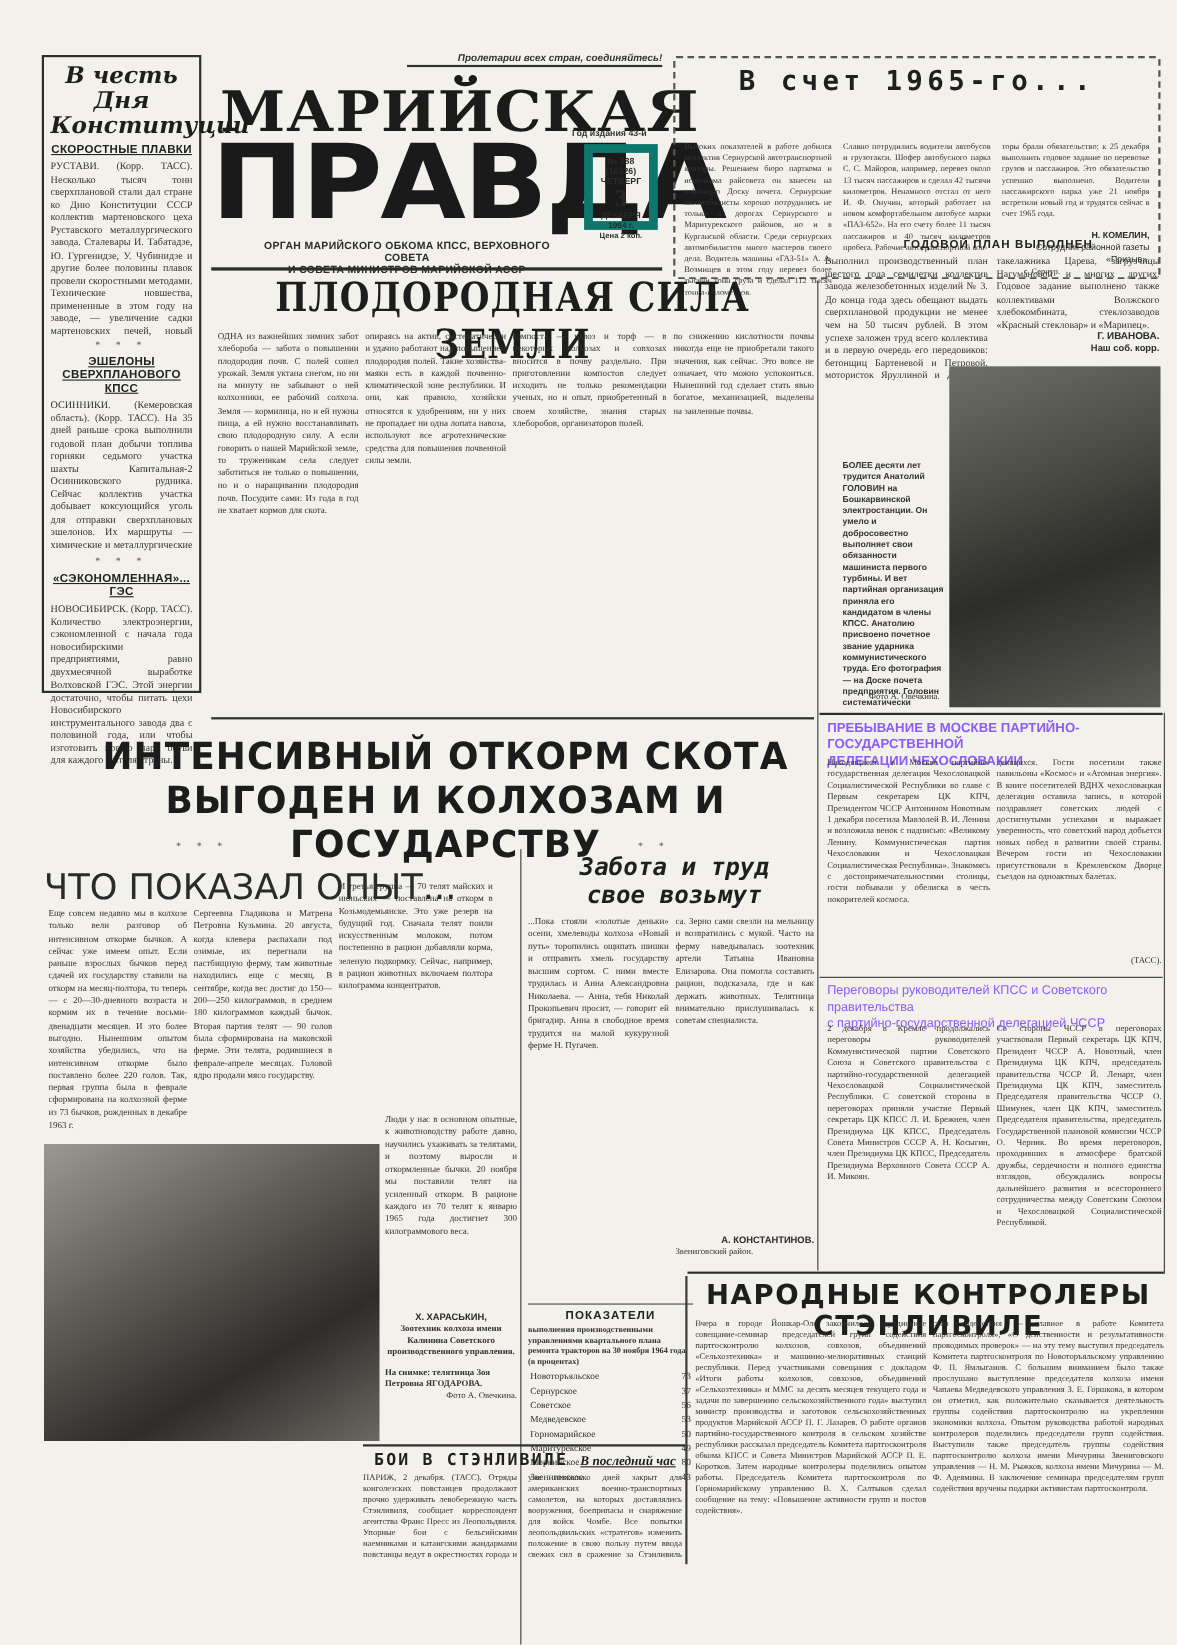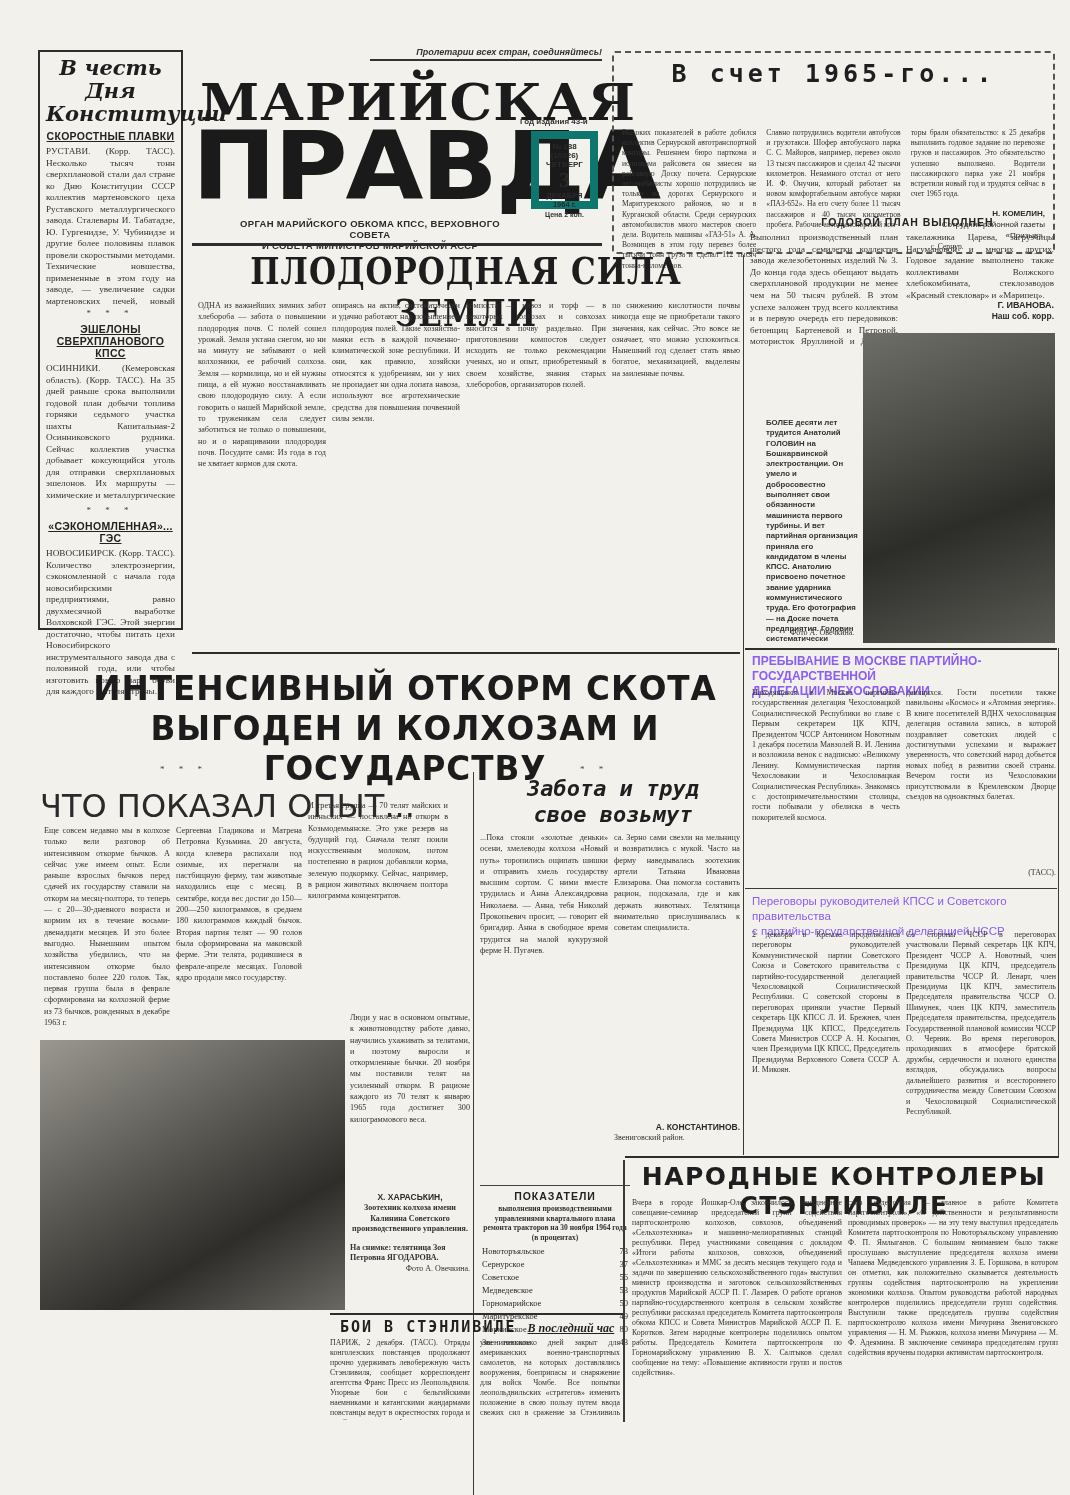--- a/index.html
+++ b/index.html
@@ -5,21 +5,21 @@
   * { box-sizing: border-box; margin: 0; padding: 0; }
   html, body { width: 1070px; height: 1495px; background: #f2f0ea; overflow: hidden; }
   body { font-family: "Liberation Serif", serif; color: #2a2a2a; position: relative; }
   .page { position: absolute; left: 0; top: 0; width: 1070px; height: 1495px; background: #f3f1eb; }
   .txt { font-size: 8.2px; line-height: 11.3px; text-align: justify; color: #333; overflow: hidden; }
   .abs { position: absolute; }
   .box { border: 2px solid #2d2d2d; }
   .hr { position: absolute; height: 0; border-top: 3px solid #2e2e2e; }
   .hr-thin { position: absolute; height: 0; border-top: 1px solid #3a3a3a; }
   .vr { position: absolute; width: 0; border-left: 1px solid #3a3a3a; }
-  .ctr { text-align: center; }
+  .ctr { }
   .sans { font-family: "Liberation Sans", sans-serif; }
 
   
   .left-box { left: 38px; top: 50px; width: 145px; height: 580px; padding: 4px 6px; }
   .left-title { font-family: "DejaVu Serif", serif; font-style: italic; font-weight: bold; font-size: 21px; line-height: 23px; text-align: center; color: #1e1e1e; }
   .left-sub { font-family: "Liberation Sans", sans-serif; font-weight: bold; font-size: 10.5px; text-align: center; text-decoration: underline; margin: 5px 0 4px; color: #222; letter-spacing: 0.3px; }
   .stars { text-align: center; font-size: 9px; letter-spacing: 6px; color: #444; margin: 2px 0; }
   .left-box .txt { font-size: 9.2px; line-height: 11.5px; }
 
   

